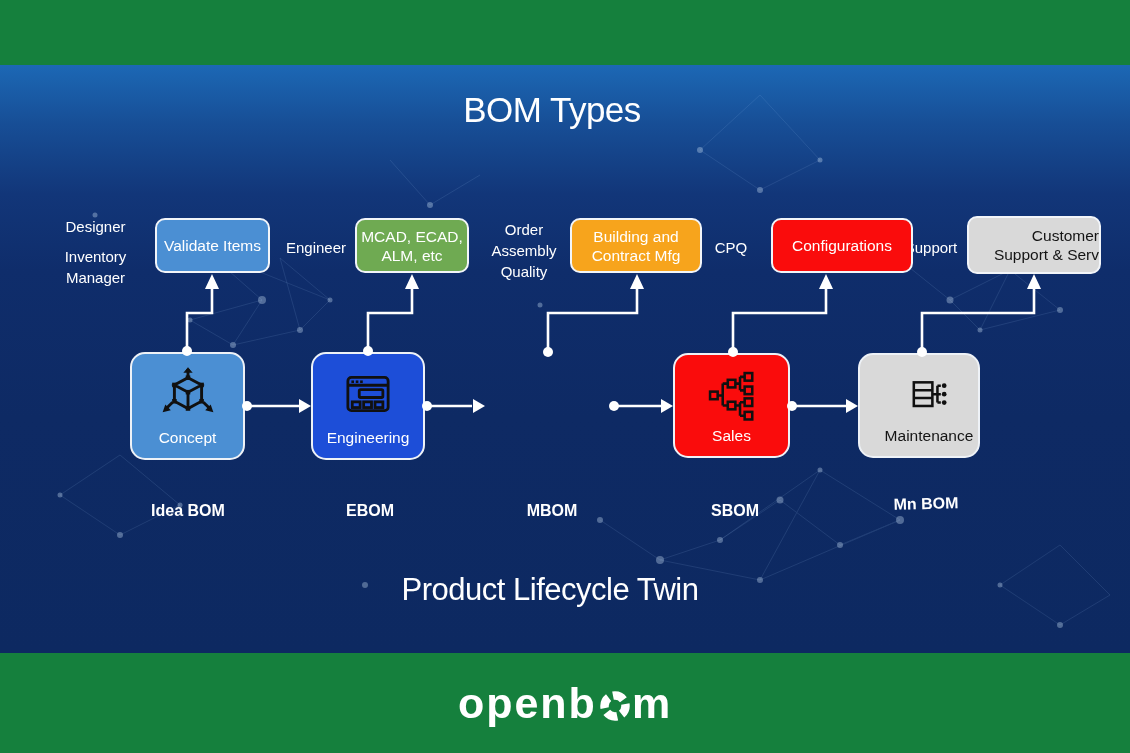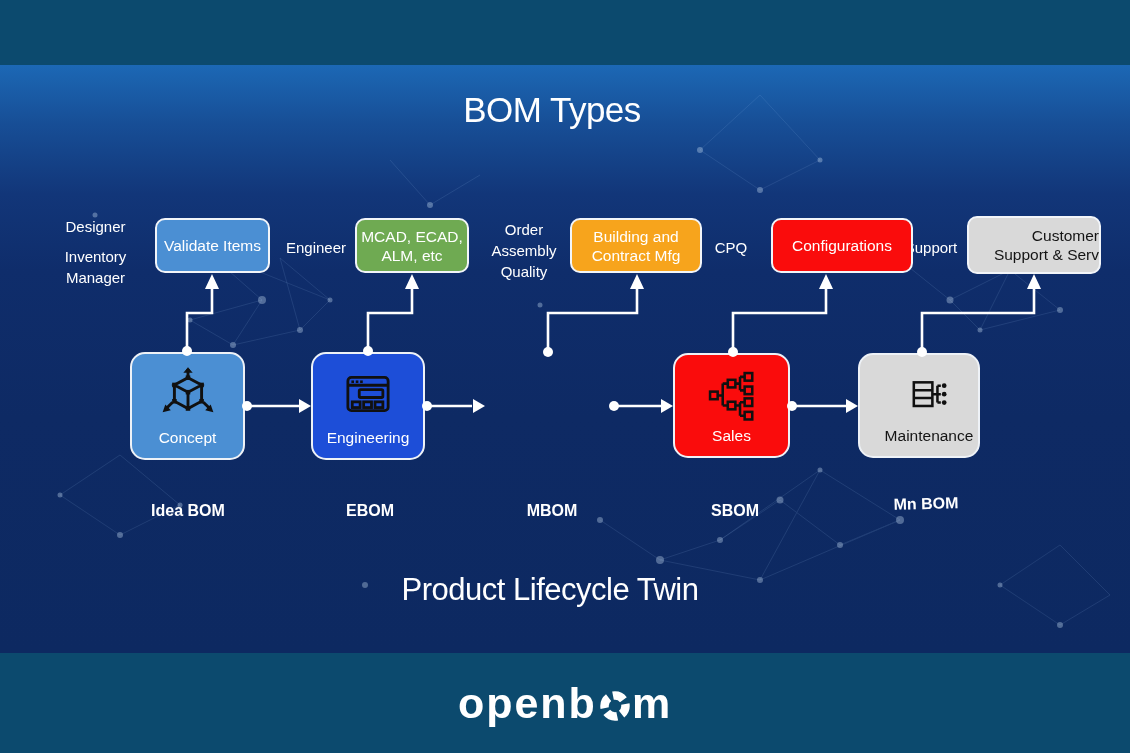--- a/index.html
+++ b/index.html
@@ -2,21 +2,21 @@
 <html><head>
 <meta charset="utf-8">
 <style>
   * { margin:0; padding:0; box-sizing:border-box; }
   html,body { background:#222; }
   body { font-family:"Liberation Sans", sans-serif; }
   .canvas {
     position:relative; width:1130px; height:753px; overflow:hidden;
     background:#0e2a63; margin:0 auto;
   }
-  .band { position:absolute; left:0; width:1130px; background:#0c4a6e; }
+  .band { position:absolute; left:0; width:1130px; background:#15803d; }
   .band-top { top:0; height:65px; }
   .band-bottom { top:653px; height:100px; display:flex; align-items:center; justify-content:center; }
   .main-area {
     position:absolute; left:0; top:65px; width:1130px; height:588px;
     background:linear-gradient(180deg,#1c68b5 0%,#174e96 10%,#123679 22%,#0f2d6b 35%,#0e2a64 60%,#0d2961 100%);
   }
   .plexus { position:absolute; left:0; top:65px; width:1130px; height:588px; pointer-events:none; }
   .title {
     position:absolute; left:0; top:90px; width:1104px; text-align:center;
     color:#fff; font-size:35px; font-weight:500; letter-spacing:-0.5px;

